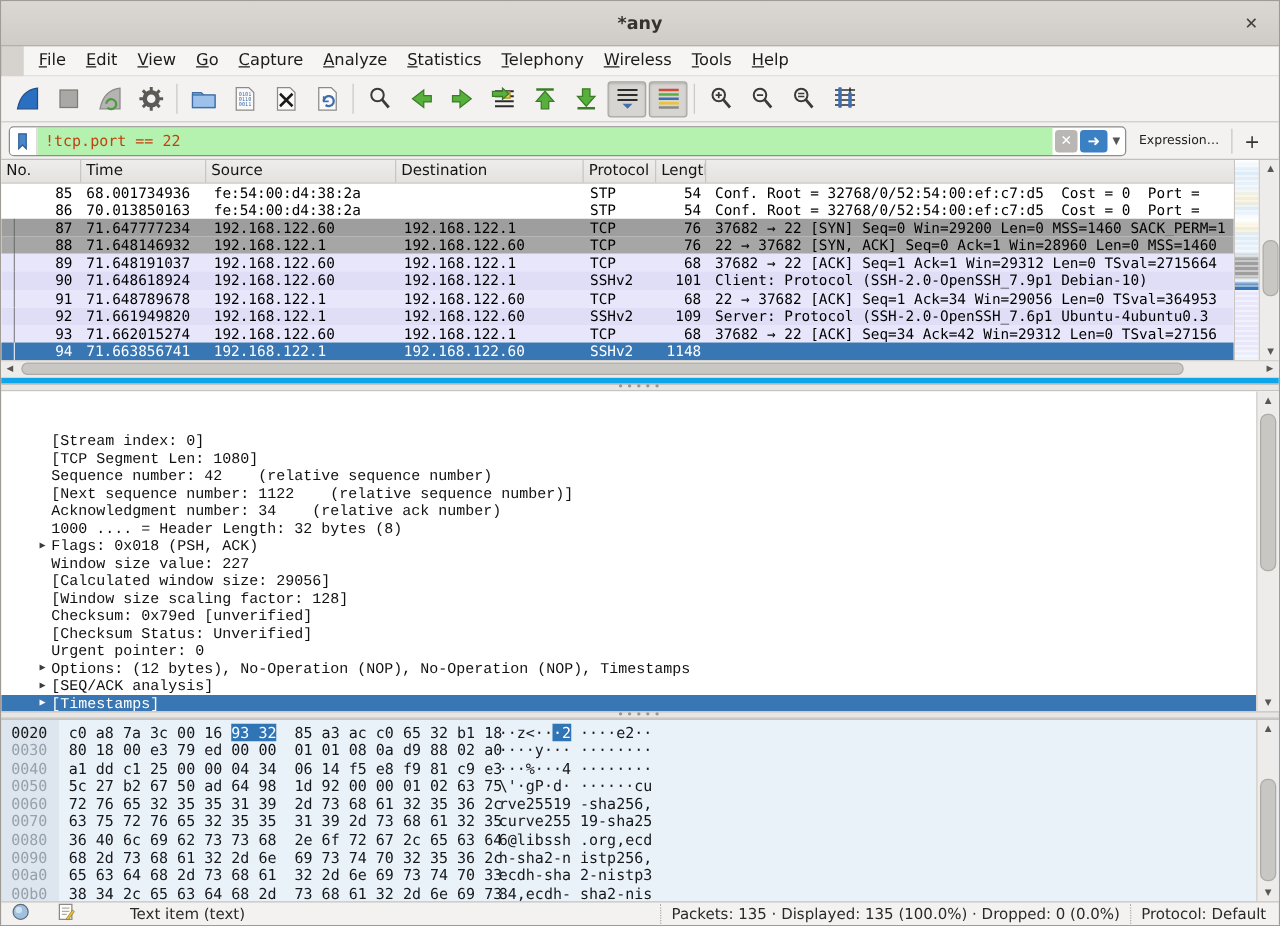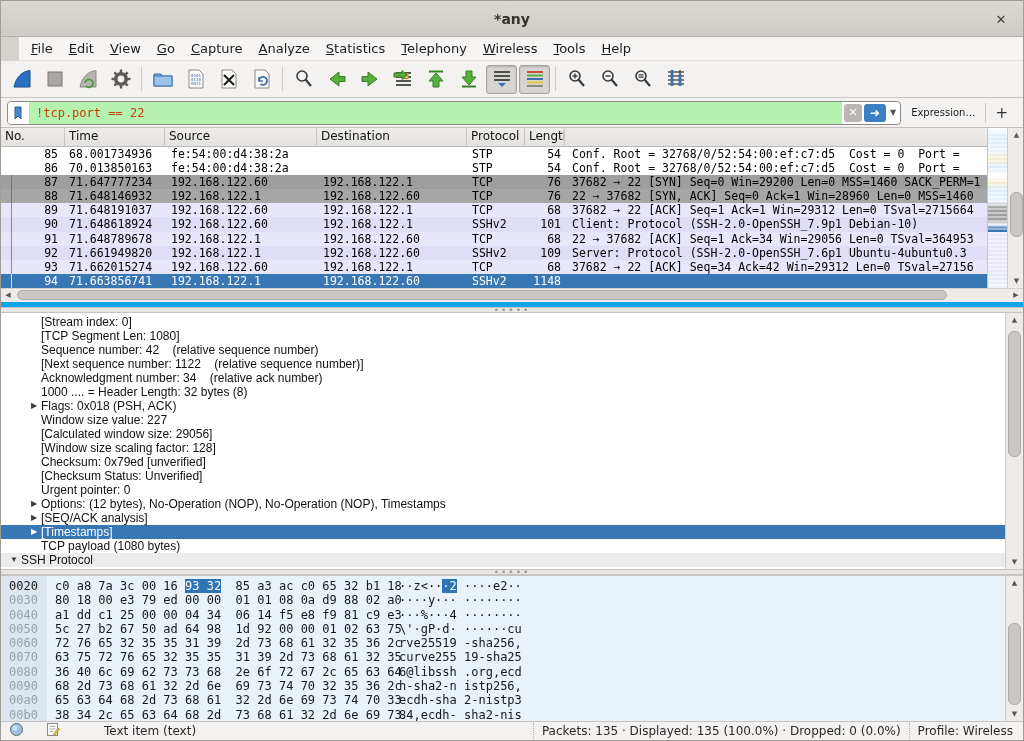--- a/index.html
+++ b/index.html
@@ -94,21 +94,21 @@
   .hs-thumb { height:10px; background:#c9c7c3; border:1px solid #aeaba7; border-radius:5px; flex:0 0 930px; margin-left:2px; }
 
   
   .splitter { background:#e8e6e4; border-top:1px solid #c6c3c0; border-bottom:1px solid #c6c3c0;
               display:flex; align-items:center; justify-content:center; }
   .splitter .dots { color:#9a9692; font-size:9px; letter-spacing:2px; line-height:4px; }
 
   
   .details { flex:0 0 256px; background:#fff; display:flex; overflow:hidden; }
   .details-rows { flex:1 1 auto; overflow:hidden; padding-top:2px;
-                  font-family:Liberation Sans, sans-serif; font-size:12px; color:#111; }
+                  font-family:Liberation Mono, monospace; font-size:12px; color:#111;margin-top:31px; }
   .drow { height:14px; line-height:14px; white-space:pre; display:flex; align-items:center; }
   .drow .exp { width:14px; text-align:center; font-size:8px; color:#3c3c3c; flex:0 0 14px; }
   .drow.ind1 { padding-left:6px; }
   .drow.ind2 { padding-left:26px; }
   .drow.shaded { background:#ececec; }
   .drow.selected { background:#3876b4; color:#fff; }
   .drow.selected .exp { color:#fff; }
 
   
   .hexpane { flex:0 0 146px; display:flex; overflow:hidden; border-top:1px solid #c6c3c0;
@@ -491,16 +491,16 @@
             <line x1="3.5" y1="7" x2="9.5" y2="7" stroke="#b0ada9"></line>
             <line x1="3.5" y1="9.5" x2="7.5" y2="9.5" stroke="#b0ada9"></line>
             <path d="M7 13 L12 6 L13.5 7.2 L8.6 14 Z" fill="#e8c43c" stroke="#94781d" stroke-width=".6"></path>
           </svg>
       </span>
       <span class="status-text">Text item (text)</span>
     </div>
     <div class="status-sep"></div>
     <div class="status-packets">Packets: 135 · Displayed: 135 (100.0%) · Dropped: 0 (0.0%)</div>
     <div class="status-sep"></div>
-    <div class="status-profile">Profile: Wireless</div>
+    <div class="status-profile">Protocol: Default</div>
   </div>
 
 </div>
 
 </body></html>

